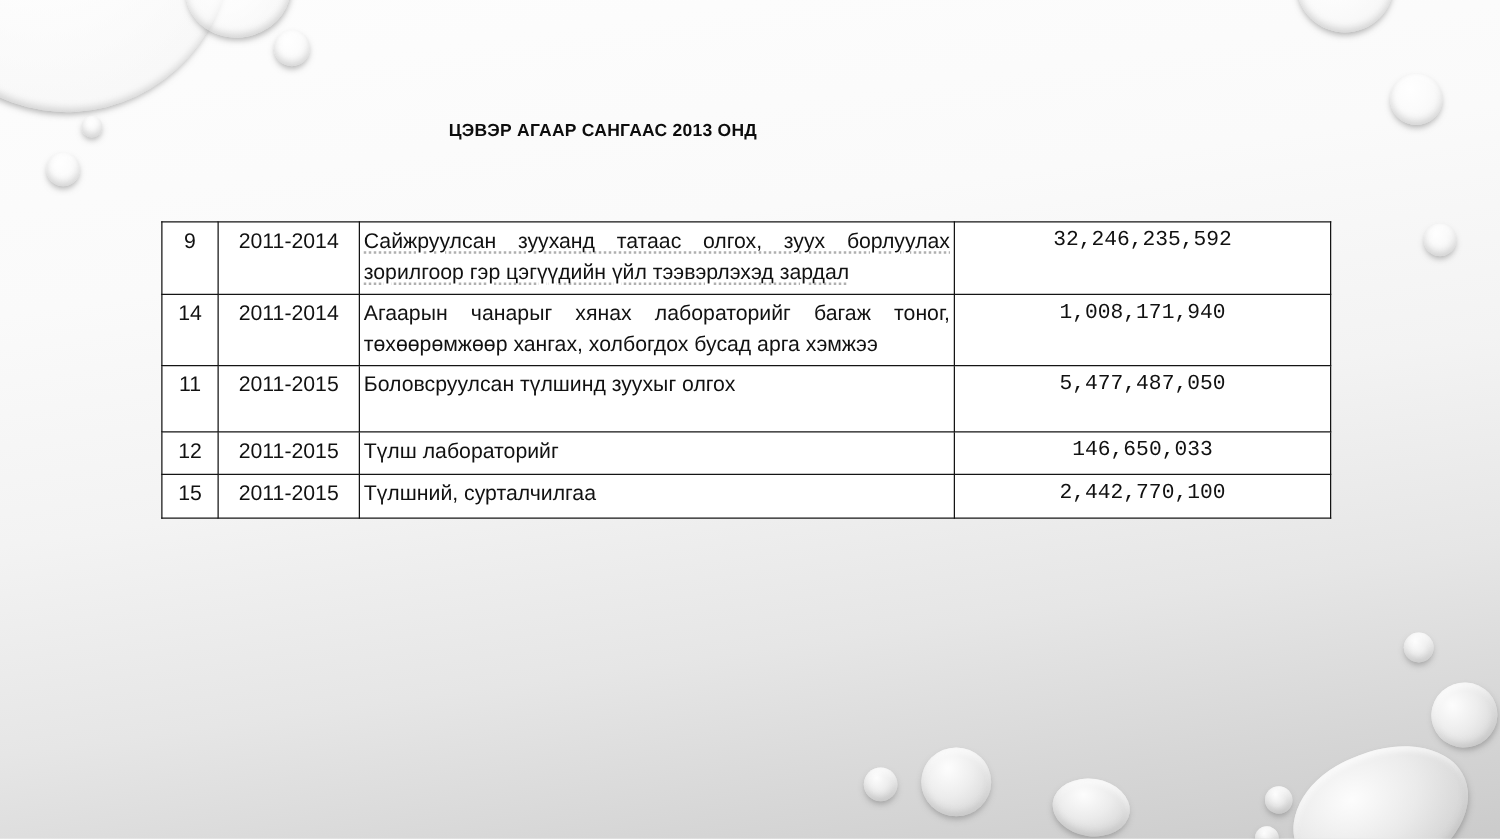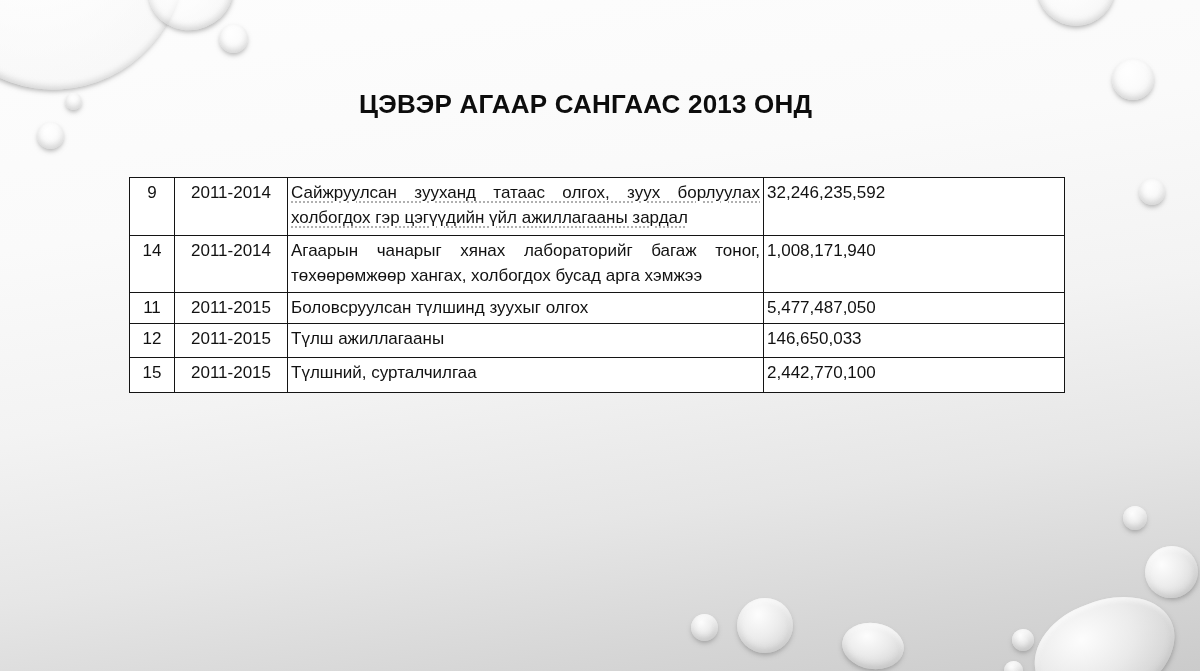--- a/index.html
+++ b/index.html
@@ -23,44 +23,44 @@
       rgba(228,228,228,.18) 100%);
     box-shadow:
       0 3px 5px -1px rgba(105,105,105,.5),
       inset 0 -3px 6px rgba(168,168,168,.45),
       inset 0 3px 5px rgba(255,255,255,.95);
   }
   .drop.blob{border-radius:48% 52% 58% 42% / 50% 50% 55% 45%;}
   
   .title{
     position:absolute;left:359px;top:92px;margin:0;
-    font-size:26px;line-height:24.5px;font-weight:bold;
+    font-size:14px;line-height:24.5px;font-weight:bold;
     letter-spacing:.2px;color:#0d0d0d;white-space:nowrap;
   }
   
   table.expenses{
     position:absolute;left:129px;top:177px;width:935px;
     border-collapse:collapse;table-layout:fixed;
     background:#fff;
   }
   table.expenses td{
     border:1px solid #141414;
     vertical-align:top;
     font-size:17px;line-height:25px;color:#111;
     padding:2px 3px;
     overflow:hidden;
   }
   td.cell-no{text-align:center;}
   td.cell-period{text-align:center;padding-left:2px;white-space:nowrap;}
   td.cell-activity{text-align:justify;text-justify:inter-word;padding-left:4px;padding-right:3px;}
-  td.cell-amount{text-align:left;}
+  td.cell-amount{text-align:center;font-family:Liberation Mono, monospace;}
   td.squiggle{text-decoration:underline dotted 1.5px #b0b0b0;text-underline-offset:3px;}
   tr:nth-child(1){height:58px;}
   tr:nth-child(2){height:57px;}
-  tr:nth-child(3){height:31px;}
+  tr:nth-child(3){height:53px;}
   tr:nth-child(4){height:34px;}
   tr:nth-child(5){height:35px;}
   tr:nth-child(6){height:56px;}
   tr:nth-child(7){height:35px;}
 </style>
 </head>
 <body>
 
 <div class="slide">
 
@@ -89,39 +89,39 @@
     <colgroup>
       <col style="width:45px">
       <col style="width:113px">
       <col style="width:476px">
       <col style="width:301px">
     </colgroup>
     <tbody>
         <tr>
           <td class="cell-no">9</td>
           <td class="cell-period">2011-2014</td>
-          <td class="cell-activity squiggle">Сайжруулсан зууханд татаас олгох, зуух борлуулах холбогдох гэр цэгүүдийн үйл ажиллагааны зардал</td>
+          <td class="cell-activity squiggle">Сайжруулсан зууханд татаас олгох, зуух борлуулах зорилгоор гэр цэгүүдийн үйл тээвэрлэхэд зардал</td>
           <td class="cell-amount">32,246,235,592</td>
         </tr>
         <tr>
           <td class="cell-no">14</td>
           <td class="cell-period">2011-2014</td>
           <td class="cell-activity">Агаарын чанарыг хянах лабораторийг багаж тоног, төхөөрөмжөөр хангах, холбогдох бусад арга хэмжээ</td>
           <td class="cell-amount">1,008,171,940</td>
         </tr>
         <tr>
           <td class="cell-no">11</td>
           <td class="cell-period">2011-2015</td>
           <td class="cell-activity">Боловсруулсан түлшинд зуухыг олгох</td>
           <td class="cell-amount">5,477,487,050</td>
         </tr>
         <tr>
           <td class="cell-no">12</td>
           <td class="cell-period">2011-2015</td>
-          <td class="cell-activity">Түлш ажиллагааны</td>
+          <td class="cell-activity">Түлш лабораторийг</td>
           <td class="cell-amount">146,650,033</td>
         </tr>
         <tr>
           <td class="cell-no">15</td>
           <td class="cell-period">2011-2015</td>
           <td class="cell-activity">Түлшний, сурталчилгаа</td>
           <td class="cell-amount">2,442,770,100</td>
         </tr>
       </tbody>
   </table>

